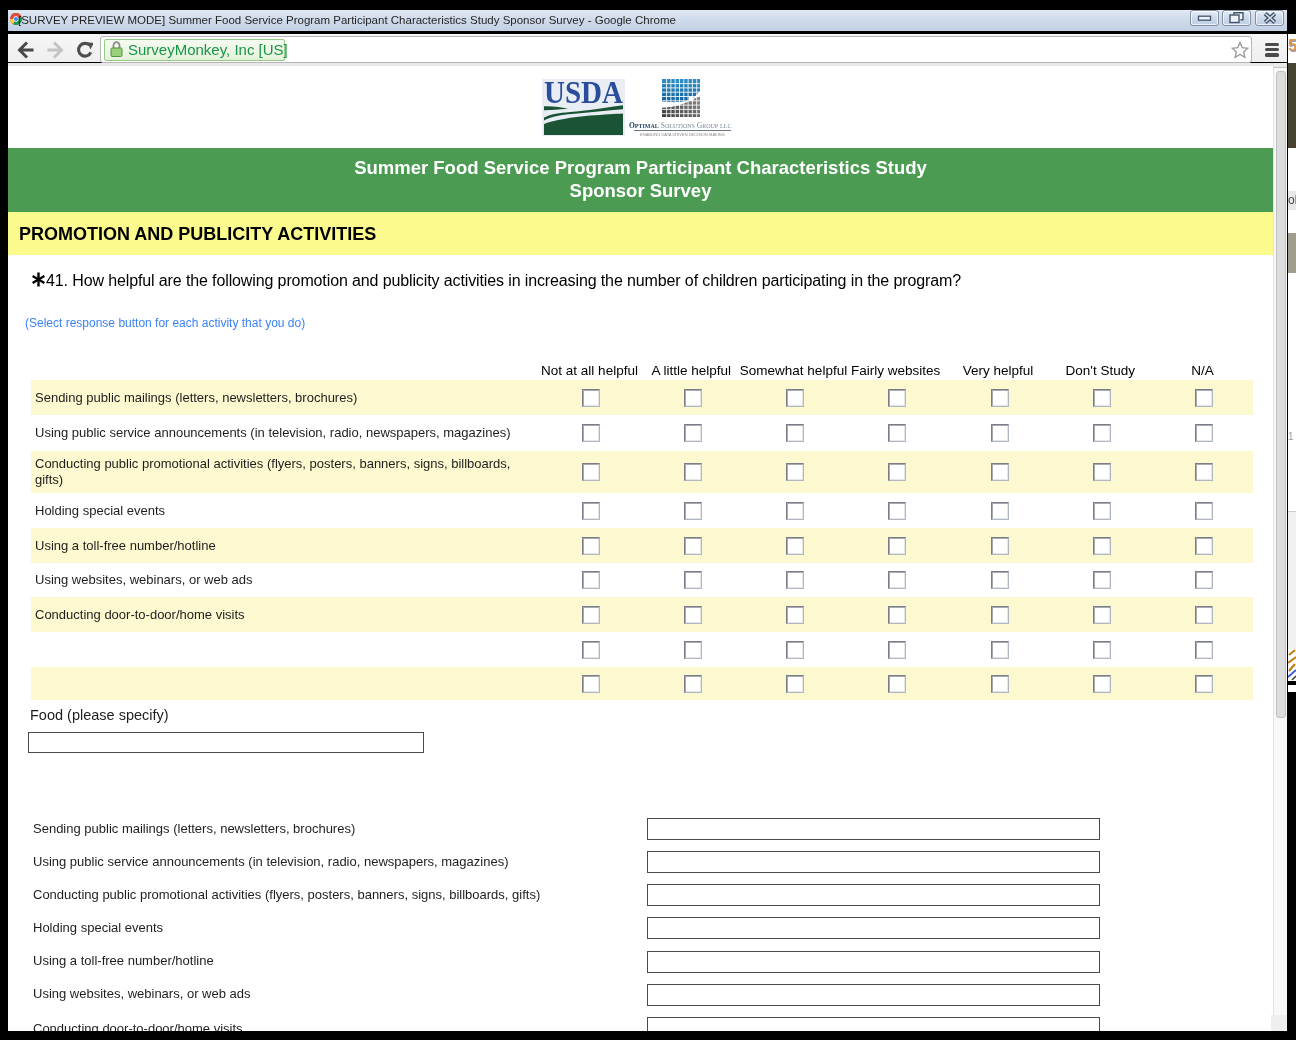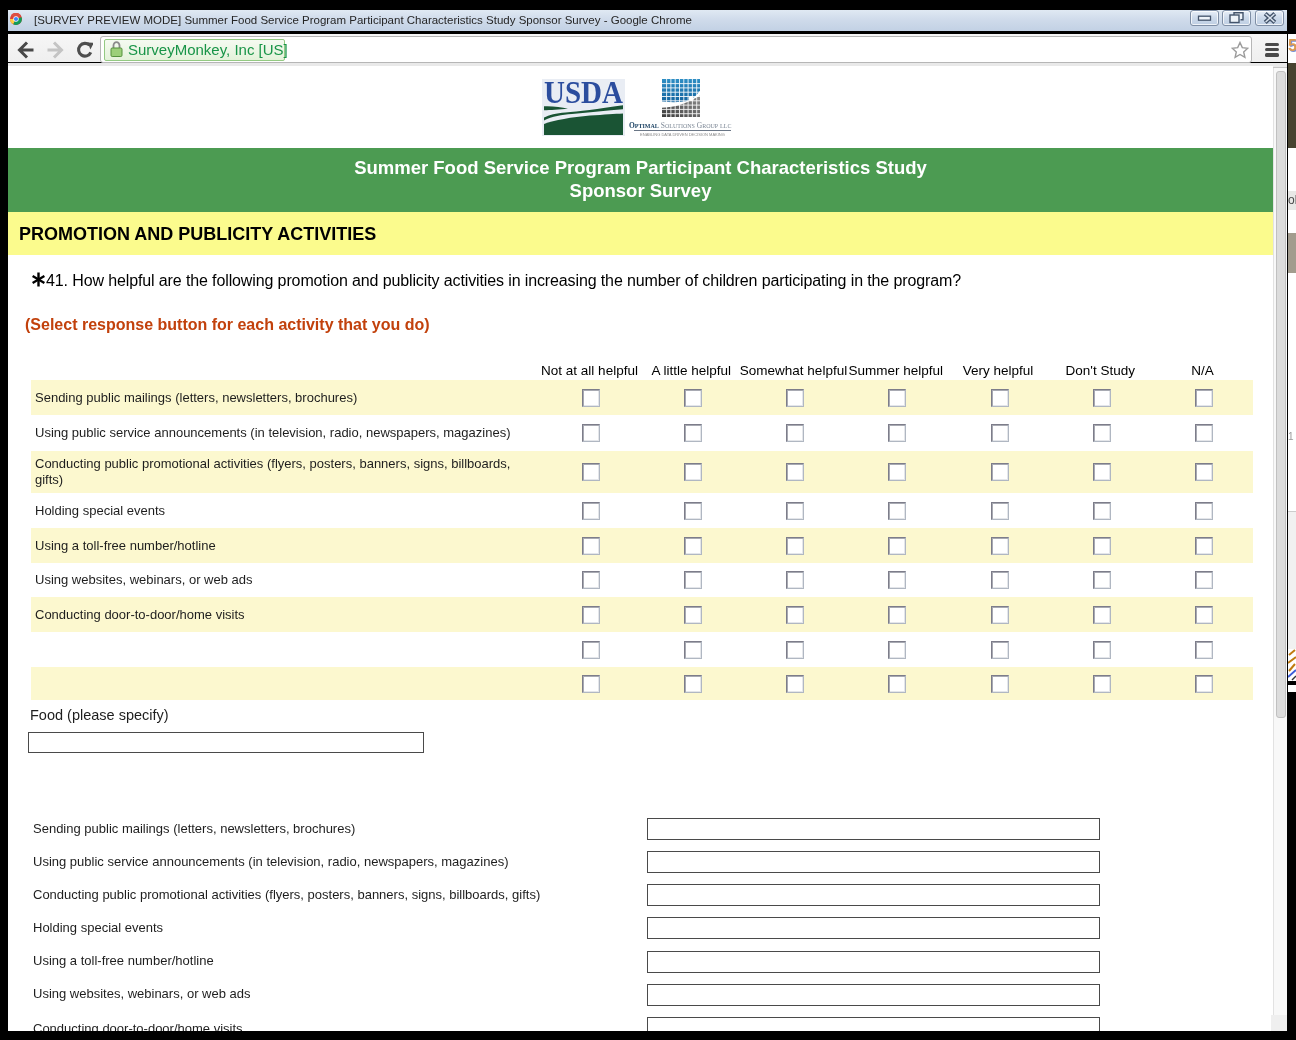--- a/index.html
+++ b/index.html
@@ -2,21 +2,21 @@
 <html><head>
 <meta charset="utf-8">
 <style>
   html,body{margin:0;padding:0;}
   body{width:1296px;height:1040px;overflow:hidden;background:#000;}
   #stage{position:relative;width:1296px;height:1040px;font-family:"Liberation Sans",sans-serif;}
   .abs{position:absolute;}
   
   #titlebar{left:8px;top:10px;width:1279px;height:21px;
     background:linear-gradient(#e0e9f3,#cedaea 50%,#c2d1e4);}
-  #titletext{left:34px;top:14px;font-size:11.5px;color:#262626;white-space:nowrap;}
+  #titletext{left:18px;top:14px;font-size:11.5px;color:#262626;white-space:nowrap;}
   .winbtn{top:10px;height:16px;width:29px;border:1px solid #7e8ea5;border-radius:3px;
     background:linear-gradient(#e8eff8,#ccd9ea 50%,#bfcfe3);box-sizing:border-box;
     box-shadow:inset 0 0 0 1px rgba(255,255,255,.75);}
   #toolbar{left:8px;top:34px;width:1279px;height:28px;
     background:linear-gradient(#f6f6f6,#efefef);}
   #urlbar{left:100px;top:36px;width:1152px;height:27px;background:#fff;
     border:1px solid #b6b6b6;border-radius:3px;box-sizing:border-box;}
   #badge{left:104px;top:39px;width:181px;height:22px;background:linear-gradient(#f5faf1,#e4f2da);
     border:1px solid #94ca83;border-radius:2px;box-sizing:border-box;}
   #badgetext{left:128px;top:41px;font-size:15px;color:#189447;}
@@ -25,21 +25,21 @@
   #urltext .path{letter-spacing:-0.145px;}
   #urltext .path{color:#7f7f7f;}
   
   #page{left:8px;top:66px;width:1265px;height:965px;background:#fff;overflow:hidden;}
   
   #greenband{left:0px;top:82px;width:1265px;height:79px;background:#4c9b52;
     color:#fff;font-weight:bold;font-size:18.5px;text-align:center;line-height:23px;padding-top:7.5px;box-sizing:border-box;}
   #yellowband{left:0px;top:146px;width:1265px;height:43px;background:#fbfb8d;}
   #ybtext{left:11px;top:158px;font-size:18px;font-weight:bold;color:#000;}
   #q41{left:38px;top:206px;font-size:16px;font-weight:normal;color:#000;letter-spacing:-0.12px;}
-  #q41sel{left:17px;top:250px;font-size:16px;font-weight:bold;color:#c2410c;}
+  #q41sel{left:17px;top:250px;font-size:12px;font-weight:normal;color:#3b82f6;}
   .hdr{top:297px;font-size:13.5px;color:#000;text-align:center;width:140px;white-space:nowrap;}
   .row{left:23px;width:1222px;}
   .yellow{background:#fcf8cf;}
   .rowlab{position:absolute;left:4px;top:50%;transform:translateY(-50%);font-size:13px;color:#1e1e1e;width:500px;line-height:16px;}
   .cb{position:absolute;top:50%;margin-top:-9px;width:18px;height:18px;box-sizing:border-box;
     background:#fff;border:1px solid;border-color:#7d7d8a #b0b7c2 #b0b7c2 #7d7d8a;
     box-shadow:inset 1px 1px 0 #a8aab2,inset -1px -1px 0 #e4e6ea;}
   input.txt{position:absolute;background:#fff;border:1px solid #4a4a4a;box-sizing:border-box;}
   .q42lab{position:absolute;left:25px;font-size:13px;color:#1e1e1e;}
   
@@ -147,21 +147,21 @@
         <path d="M0.6 4 L12.4 11"></path>
         <path d="M12.4 4 L0.6 11"></path>
       </g>
     </svg>
     <div class="abs" id="q41">41. How helpful are the following promotion and publicity activities in increasing the number of children participating in the program?</div>
     <div class="abs" id="q41sel">(Select response button for each activity that you do)</div>
 
     <div class="abs hdr" style="left:511.5px">Not at all helpful</div>
     <div class="abs hdr" style="left:613.3px">A little helpful</div>
     <div class="abs hdr" style="left:715.5px">Somewhat helpful</div>
-    <div class="abs hdr" style="left:817.7px">Summer helpful</div>
+    <div class="abs hdr" style="left:817.7px">Fairly websites</div>
     <div class="abs hdr" style="left:920px">Very helpful</div>
     <div class="abs hdr" style="left:1022.3px">Don't Study</div>
     <div class="abs hdr" style="left:1124.5px">N/A</div>
 
     <div class="abs row yellow" style="top:314px;height:35px" id="r1">
         <div class="rowlab">Sending public mailings (letters, newsletters, brochures)</div>
         <div class="cb" style="left: 551px;"></div>
         <div class="cb" style="left: 652.8px;"></div>
         <div class="cb" style="left: 755px;"></div>
         <div class="cb" style="left: 857.2px;"></div>

